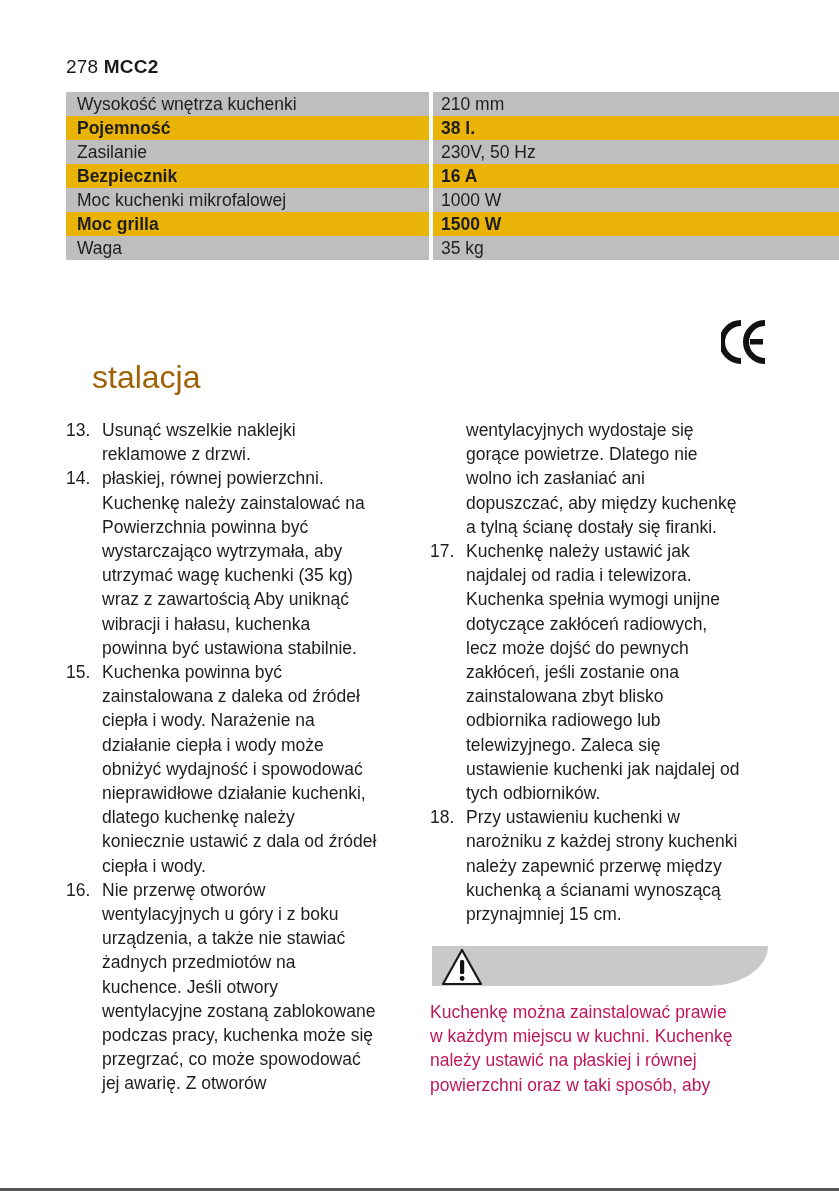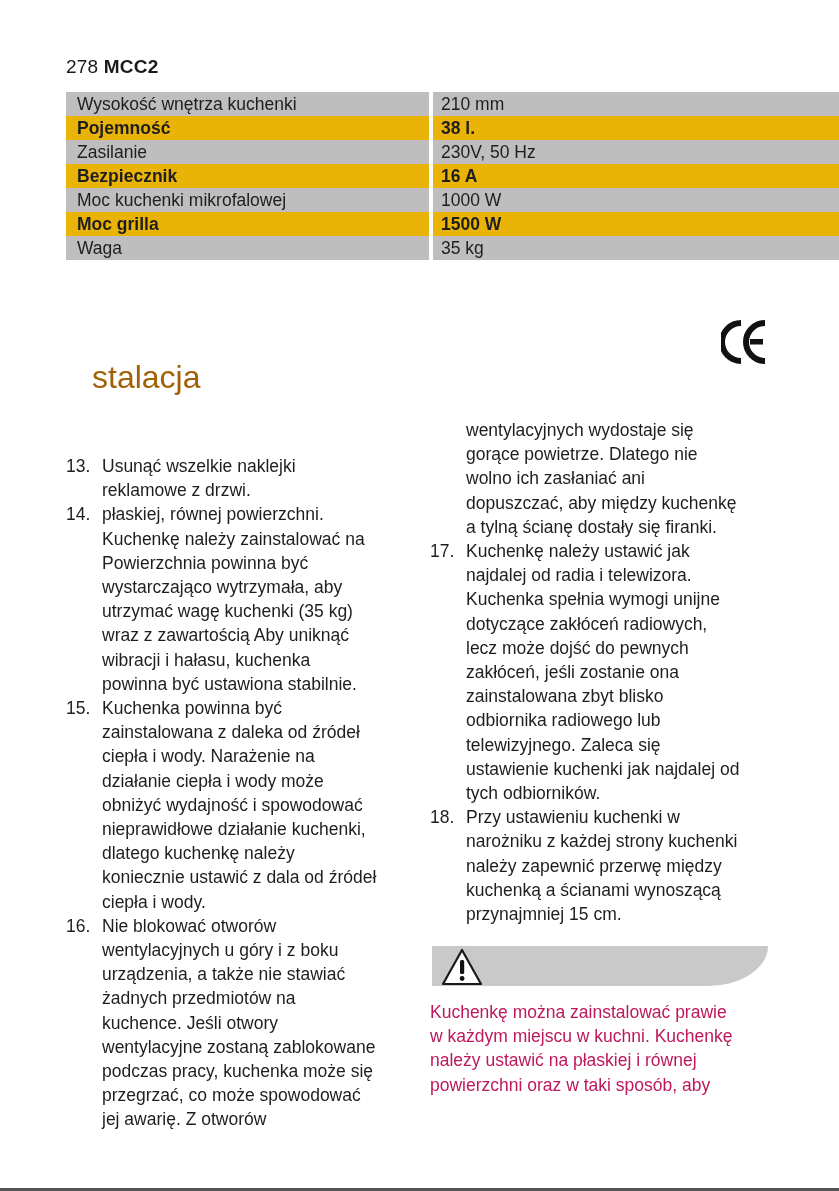--- a/index.html
+++ b/index.html
@@ -36,21 +36,21 @@
     .ce-mark { position: absolute; left: 721px; top: 320px; width: 48px; height: 44px; }
 
     .section-title {
       position: absolute; left: 92px; top: 360px;
       font-size: 32px; line-height: 34px; font-weight: normal; color: #a16207;
     }
 
     .col {
       position: absolute; top: 418px; font-size: 17.5px; line-height: 24.2px; color: #1e1e1e;
     }
-    .col.left { left: 66px; width: 350px; margin-top: 36px; }
+    .col.left { left: 66px; width: 350px; }
     .col.right { left: 430px; width: 345px; }
     .item { position: relative; padding-left: 36px; }
     .item .num { position: absolute; left: 0; top: 0; }
     .item .line, .cont .line { display: block; white-space: nowrap; }
     .cont { padding-left: 36px; }
 
     .warning-bar {
       position: absolute; left: 432px; top: 946px; width: 336px; height: 40px;
       background: #c9c9c9;
       border-top-right-radius: 0; border-bottom-right-radius: 60px 40px;
@@ -137,21 +137,21 @@
     <span class="line">ciepła i wody. Narażenie na</span>
     <span class="line">działanie ciepła i wody może</span>
     <span class="line">obniżyć wydajność i spowodować</span>
     <span class="line">nieprawidłowe działanie kuchenki,</span>
     <span class="line">dlatego kuchenkę należy</span>
     <span class="line">koniecznie ustawić z dala od źródeł</span>
     <span class="line">ciepła i wody.</span>
   </div>
   <div class="item">
     <span class="num">16.</span>
-    <span class="line">Nie blokować otworów</span>
+    <span class="line">Nie przerwę otworów</span>
     <span class="line">wentylacyjnych u góry i z boku</span>
     <span class="line">urządzenia, a także nie stawiać</span>
     <span class="line">żadnych przedmiotów na</span>
     <span class="line">kuchence. Jeśli otwory</span>
     <span class="line">wentylacyjne zostaną zablokowane</span>
     <span class="line">podczas pracy, kuchenka może się</span>
     <span class="line">przegrzać, co może spowodować</span>
     <span class="line">jej awarię. Z otworów</span>
   </div>
 </div>

